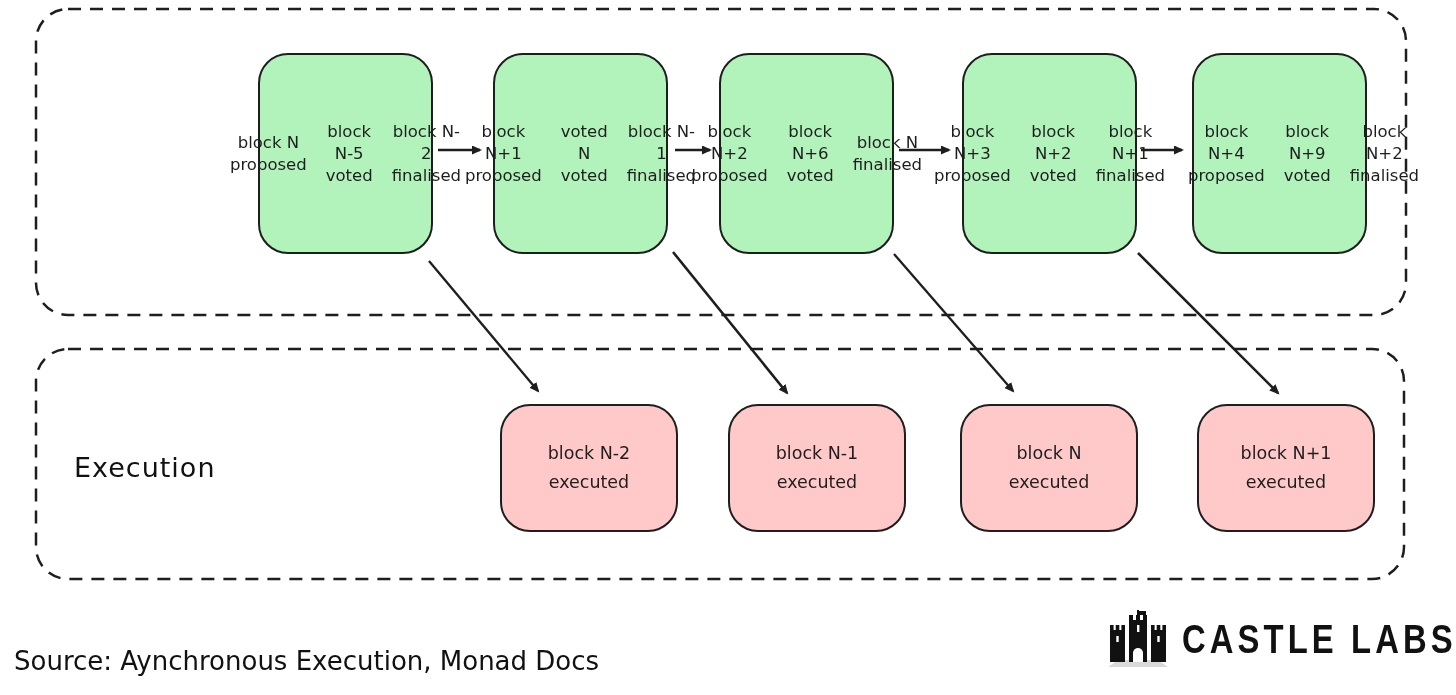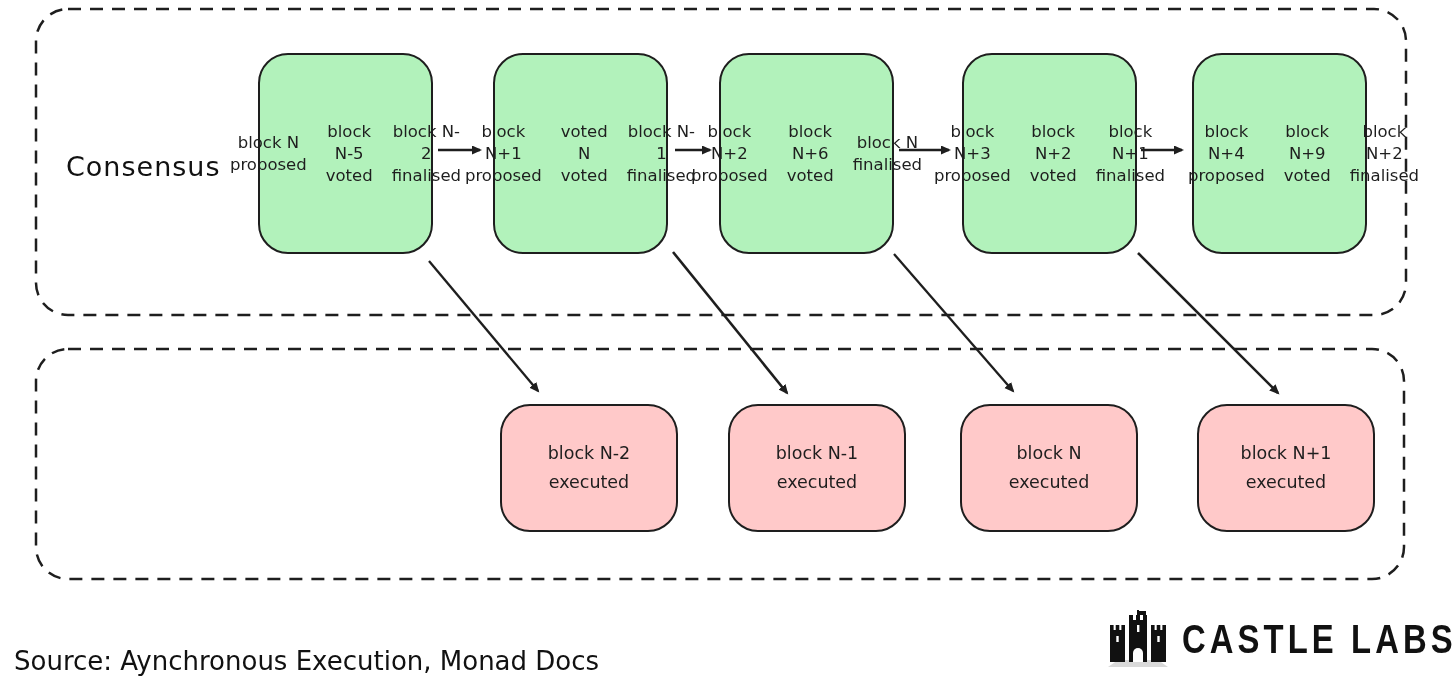--- a/index.html
+++ b/index.html
@@ -113,21 +113,21 @@
     <line x1="675" y1="150" x2="710" y2="150" stroke="#1e1e1e" stroke-width="2.3" marker-end="url(#ah)"></line>
     <line x1="899" y1="150" x2="949" y2="150" stroke="#1e1e1e" stroke-width="2.3" marker-end="url(#ah)"></line>
     <line x1="1141" y1="150" x2="1182" y2="150" stroke="#1e1e1e" stroke-width="2.3" marker-end="url(#ah)"></line>
 
     <line x1="429" y1="261" x2="538" y2="391" stroke="#1e1e1e" stroke-width="2.3" marker-end="url(#ah)"></line>
     <line x1="673" y1="252" x2="787" y2="393" stroke="#1e1e1e" stroke-width="2.6" marker-end="url(#ah)"></line>
     <line x1="894" y1="254" x2="1013" y2="391" stroke="#1e1e1e" stroke-width="2.3" marker-end="url(#ah)"></line>
     <line x1="1138" y1="253" x2="1278" y2="393" stroke="#1e1e1e" stroke-width="2.6" marker-end="url(#ah)"></line>
   </svg>
 
-  <div id="consensus-label" class="lane-label">Consensus</div>
+  <div id="execution-label" class="lane-label">Execution</div>
 
   <div class="block green gb1">
     <div class="bline">block N
 proposed</div>
     <div class="bline">block N-5 voted</div>
     <div class="bline">block N-2
 finalised</div>
   </div>
   <div class="block green gb2">
     <div class="bline">block N+1

